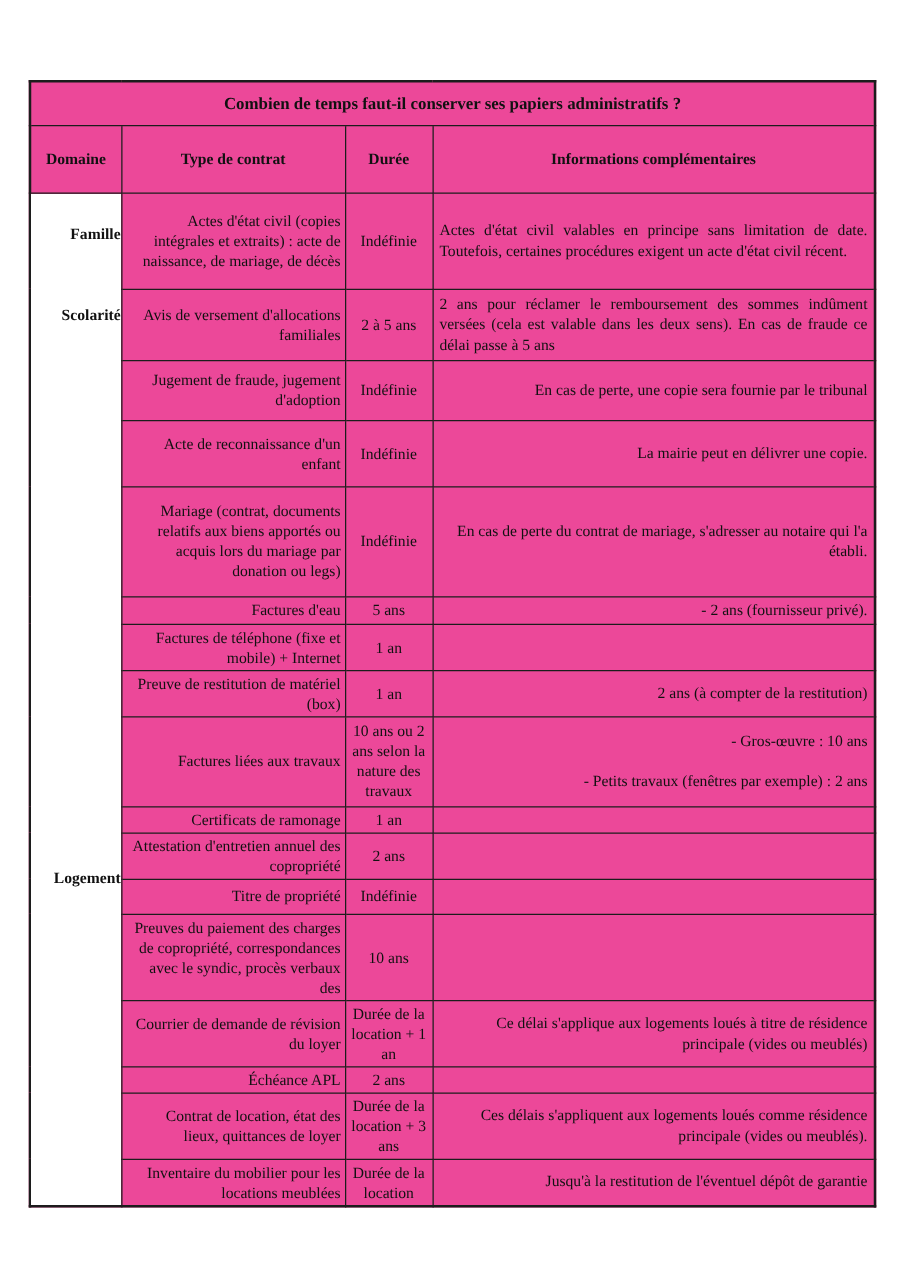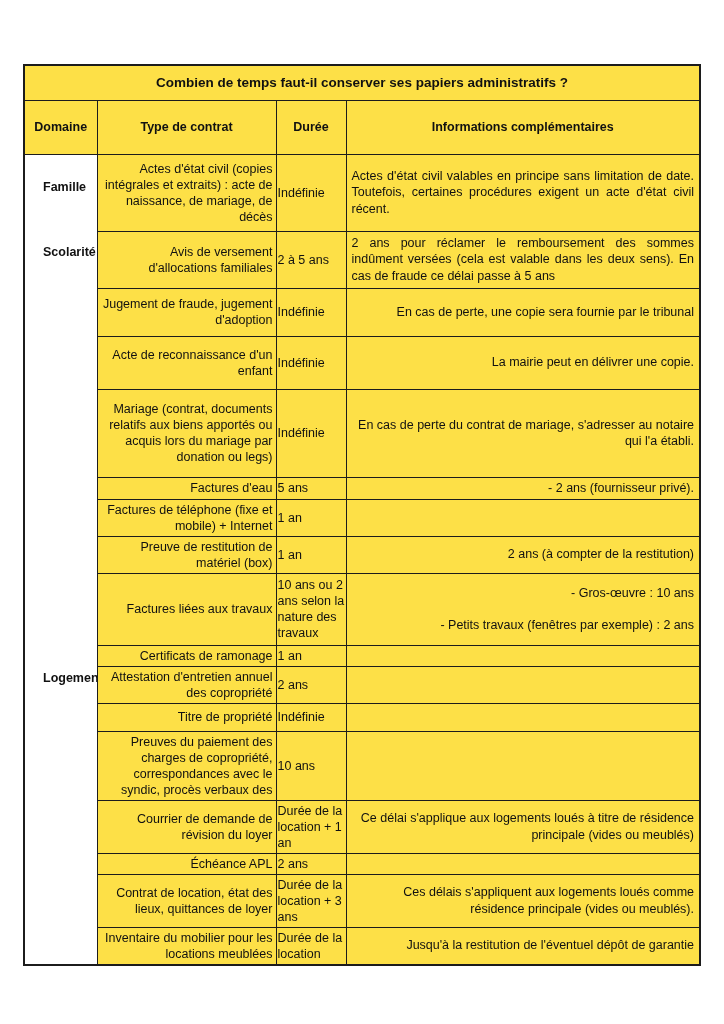--- a/index.html
+++ b/index.html
@@ -3,46 +3,46 @@
 <meta charset="utf-8">
 <style>
   html,body{margin:0;padding:0;}
   body{
     width:724px;height:1024px;background:#ffffff;color:#111;
     font-family:"Liberation Sans", sans-serif;position:relative;overflow:hidden;
   }
   table.doc-table{
     position:absolute;left:23px;top:64px;width:678px;
     border-collapse:collapse;table-layout:fixed;
-    border:2px solid #1c1c1c;background:#fde047;
+    border:2px solid #1c1c1c;background:#ec4899;font-family:Liberation Serif, serif;
   }
   th,td{border:1px solid #1c1c1c;overflow:hidden;}
   th.title-cell{
     font-size:13.5px;font-weight:bold;text-align:center;padding:2px 4px;
   }
   th.hdr{
     font-size:12.5px;font-weight:bold;vertical-align:middle;padding:2px;
   }
   td.type-cell{
     font-size:12.5px;line-height:1.28;padding:2px 3px 2px 4px;vertical-align:middle;text-align:right;
   }
   td.duree-cell{
-    font-size:12.5px;line-height:1.28;text-align:left;vertical-align:middle;padding:2px 1px;
+    font-size:12.5px;line-height:1.28;text-align:center;vertical-align:middle;padding:2px 1px;
   }
   td.info-cell{
     font-size:12.5px;line-height:1.3;padding:2px 5px 2px 5px;vertical-align:middle;text-align:right;
     white-space:pre-line;
   }
   td.info-cell.justify{text-align:justify;}
   td.domain-cell{
     position:relative;vertical-align:top;background:#fff;
   }
   .domain-label{
-    position:absolute;left:0;right:0;text-align:left;
-    font-weight:bold;font-size:12.5px;padding-left:18px;
+    position:absolute;left:0;right:0;text-align:right;
+    font-weight:bold;font-size:12.5px;
   }
 </style>
 </head>
 <body>
 
 <div>
 <table class="doc-table">
   <colgroup>
     <col style="width:73px">
     <col style="width:179px">
@@ -58,21 +58,21 @@
       <th class="hdr">Type de contrat</th>
       <th class="hdr">Durée</th>
       <th class="hdr">Informations complémentaires</th>
     </tr>
   </thead>
   <tbody>
     <tr style="height:77px">
       <td rowspan="17" class="domain-cell">
         <div class="domain-label" style="top:25px">Famille</div>
         <div class="domain-label" style="top:90px">Scolarité</div>
-        <div class="domain-label" style="top:516px">Logement</div>
+        <div class="domain-label" style="top:540px">Logement</div>
       </td>
       <td class="type-cell">Actes d'état civil (copies intégrales et extraits) : acte de naissance, de mariage, de décès</td>
       <td class="duree-cell">Indéfinie</td>
       <td class="info-cell justify">Actes d'état civil valables en principe sans limitation de date. Toutefois, certaines procédures exigent un acte d'état civil récent.</td>
     </tr>
     <tr style="height:57px">
       <td class="type-cell">Avis de versement d'allocations familiales</td>
       <td class="duree-cell">2 à 5 ans</td>
       <td class="info-cell justify">2 ans pour réclamer le remboursement des sommes indûment versées (cela est valable dans les deux sens). En cas de fraude ce délai passe à 5 ans</td>
     </tr>

